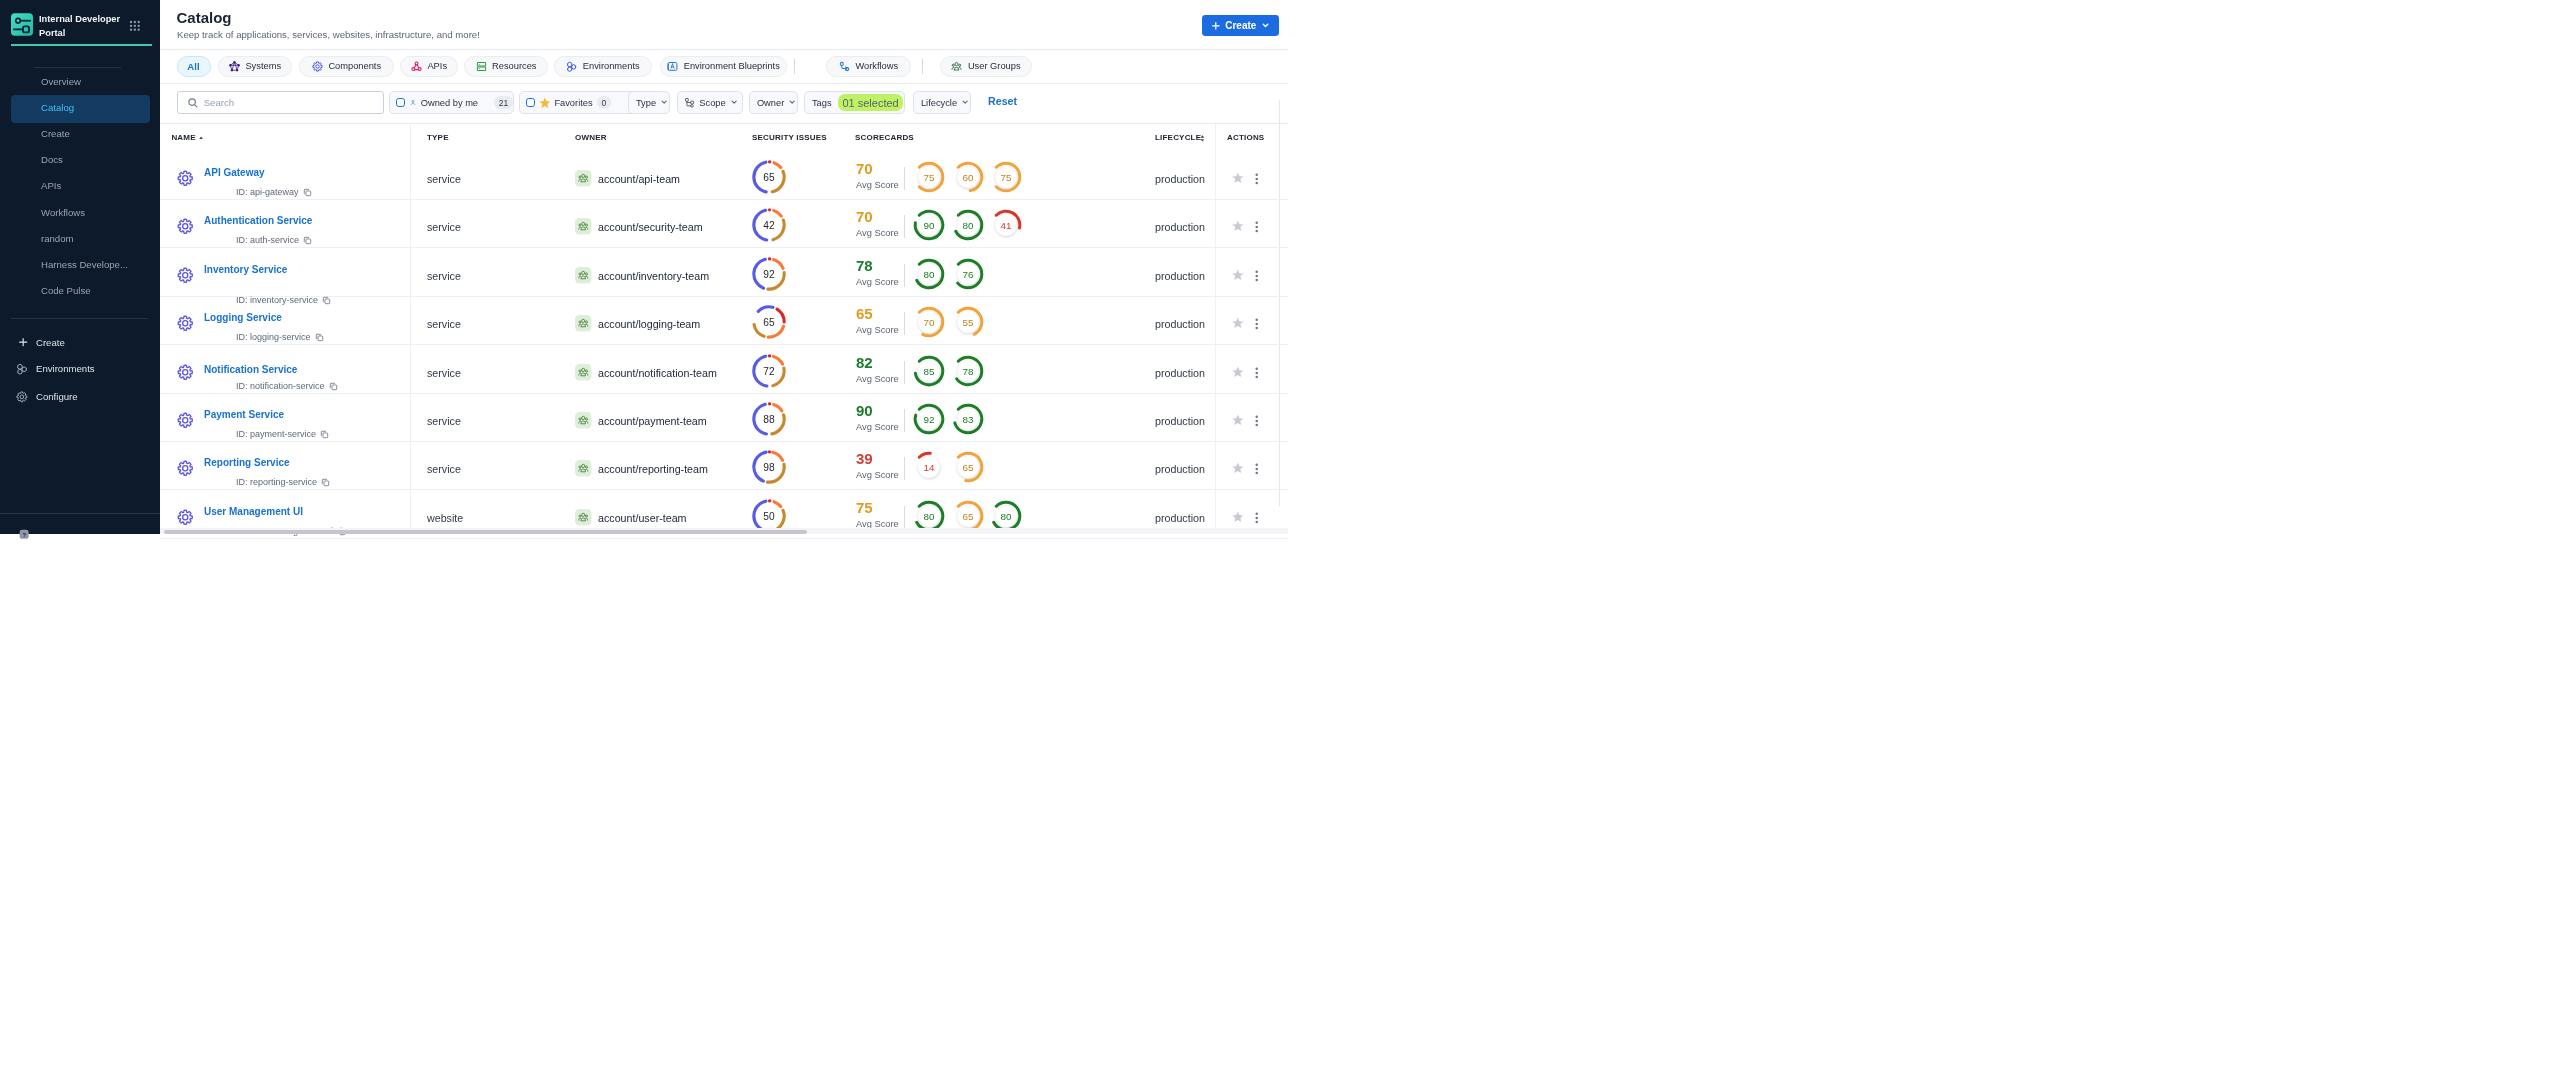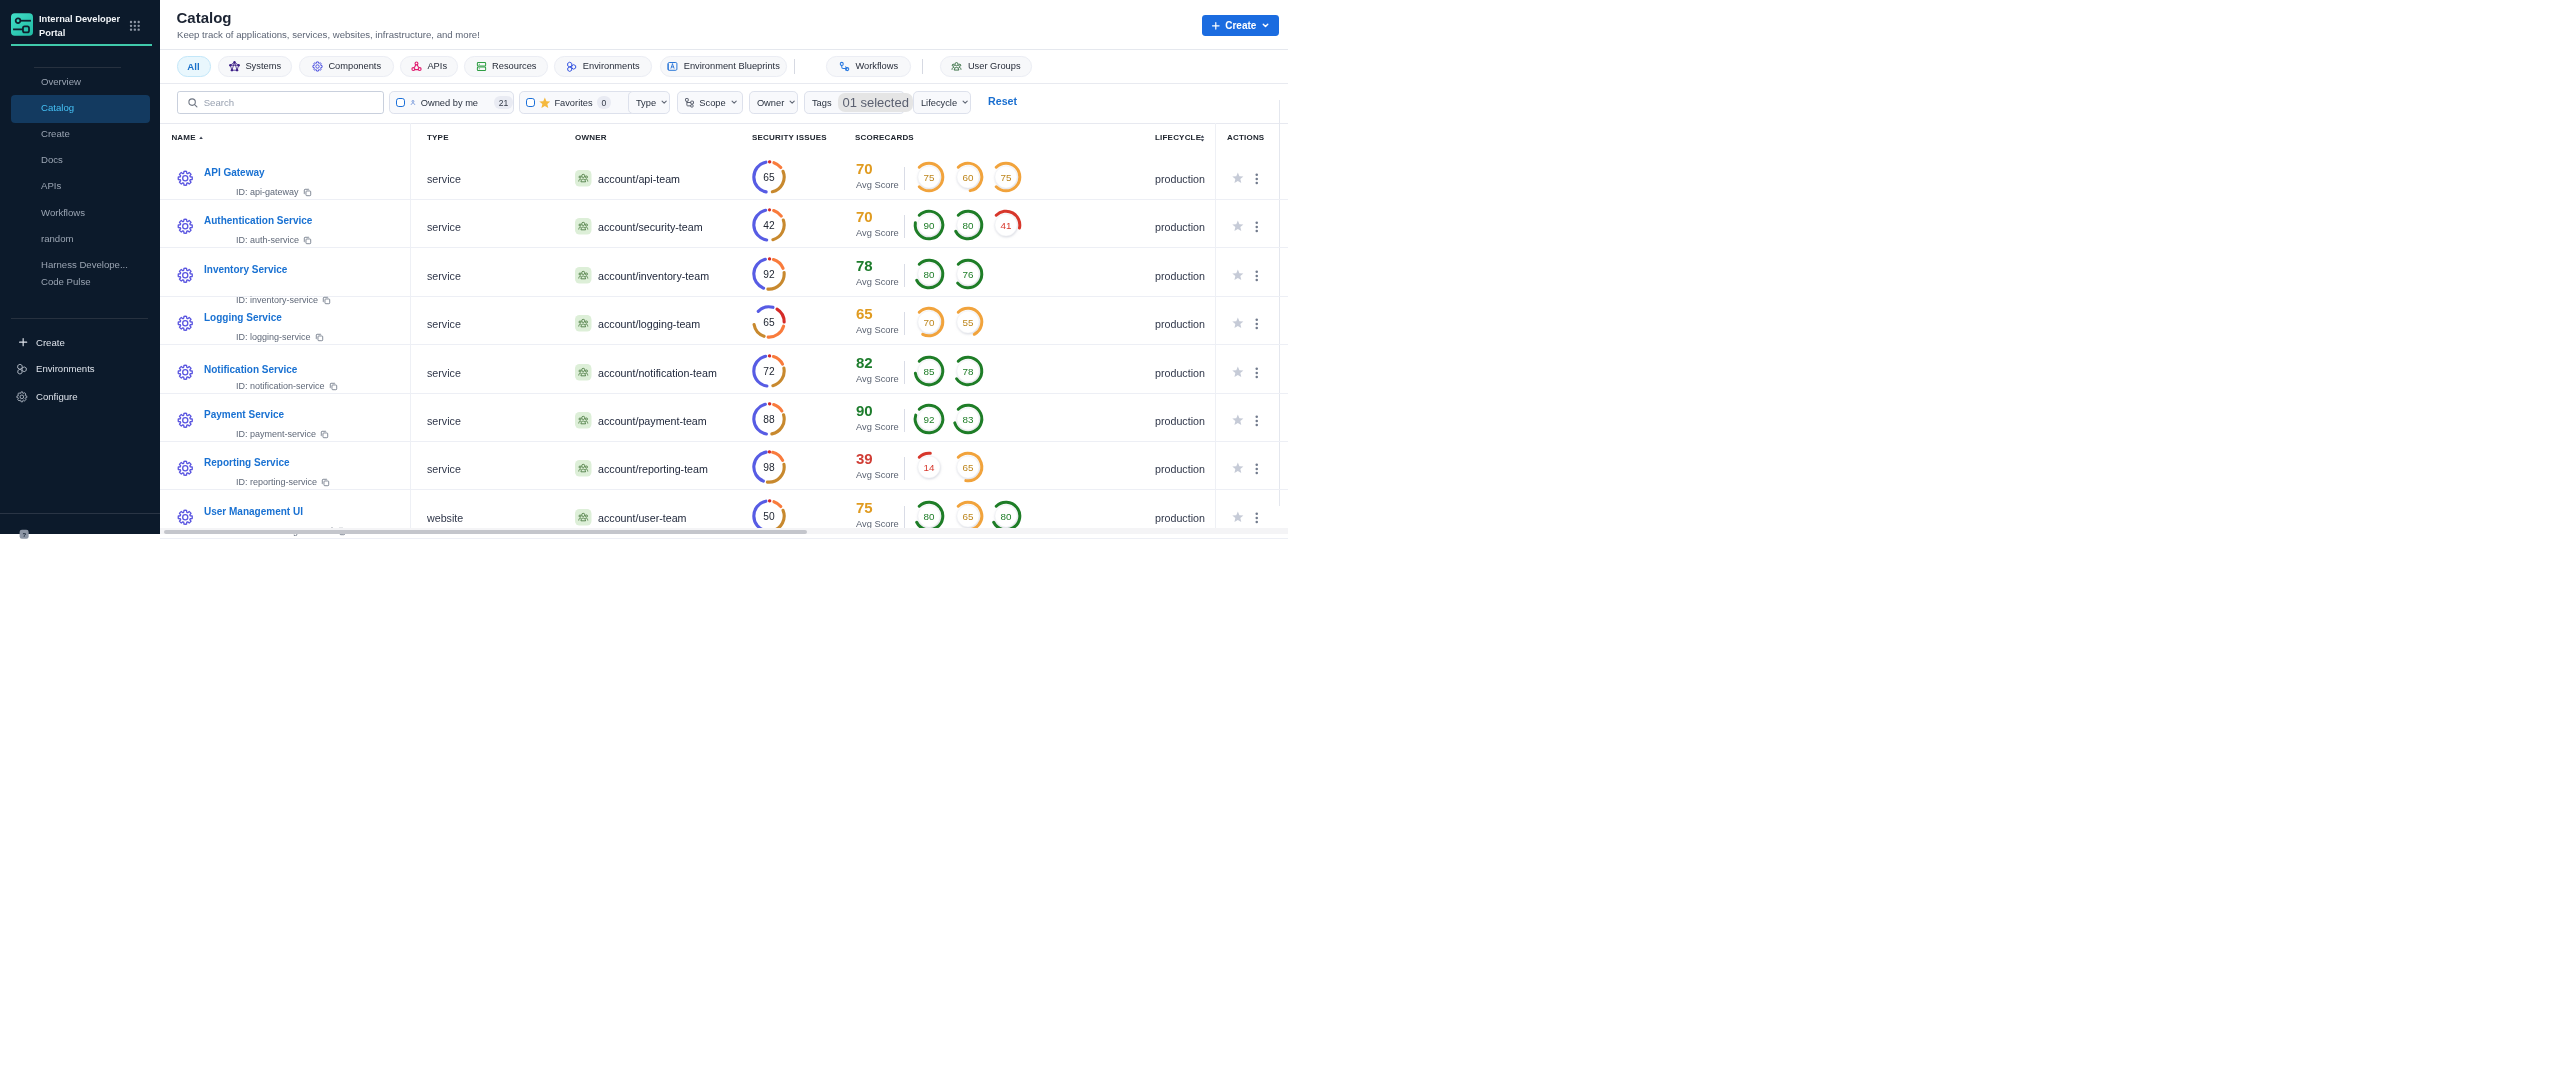--- a/index.html
+++ b/index.html
@@ -52,21 +52,21 @@
     <div class="abs" style="left:34px;top:67px;width:87px;height:0.7px;background:#27313f"></div>
     <div class="navitem" style="top:76px">Overview</div>
     <div class="abs" style="left:11px;top:95px;width:139px;height:28px;background:#133a60;border-radius:4.1px"></div>
     <div class="navitem" style="top:102px;color:#45c1f5">Catalog</div>
     <div class="navitem" style="top:128px">Create</div>
     <div class="navitem" style="top:154px">Docs</div>
     <div class="navitem" style="top:180px">APIs</div>
     <div class="navitem" style="top:207px">Workflows</div>
     <div class="navitem" style="top:233px">random</div>
     <div class="navitem" style="top:259px">Harness Develope...</div>
-    <div class="navitem" style="top:276px">Code Pulse</div>
+    <div class="navitem" style="top:285px">Code Pulse</div>
     <div class="abs" style="left:11px;top:318px;width:137px;height:0.7px;background:#27313f"></div>
     <div class="abs" style="left:18px;top:337px"><svg width="10.3" height="10.3" viewBox="0 0 16 16" fill="none">
         <path d="M8 2.5v11M2.5 8h11" stroke="#dfe4ec" stroke-width="1.8" stroke-linecap="round"></path>
       </svg></div>
     <div class="nav2" style="top:337px">Create</div>
     <div class="abs" style="left:16px;top:363px"><svg width="11.7" height="11.7" viewBox="0 0 16 16">
         <polygon points="8.43,6.95 5.4,8.7 2.37,6.95 2.37,3.45 5.4,1.7 8.43,3.45" stroke="#aeb6c2" stroke-width="1.3" fill="none" stroke-linejoin="round"></polygon>
         <polygon points="14.06,10.25 11.2,11.9 8.34,10.25 8.34,6.95 11.2,5.3 14.06,6.95" stroke="#aeb6c2" stroke-width="1.3" fill="none" stroke-linejoin="round"></polygon>
         <polygon points="8.26,13.55 5.4,15.2 2.54,13.55 2.54,10.25 5.4,8.6 8.26,10.25" stroke="#aeb6c2" stroke-width="1.3" fill="none" stroke-linejoin="round"></polygon>
       </svg></div>
@@ -222,21 +222,21 @@
     </div>
     <div class="fbox" style="left:589px;width:49px;gap:4.1px;padding-left:6.9px">
       <span style="font-size:9.3px;color:#2a3240">Owner</span>
       <svg width="8.3" height="8.3" viewBox="0 0 14 14" fill="none">
         <path d="M3.5 5.2 7 8.7l3.5-3.5" stroke="#5f6673" stroke-width="1.8" stroke-linecap="round" stroke-linejoin="round"></path>
       </svg>
     </div>
     <div class="fbox" style="left:644px;width:101px;gap:3.4px;padding-left:6.9px">
       <span style="font-size:9.3px;color:#2a3240">Tags</span>
       <span style="width:0.7px;height:11px;background:#c9cdd9;display:inline-block"></span>
-      <span style="background:#e5e5e5;border-radius:7px;font-size:13px;color:#5b6070;padding:2.1px 4.1px">01 selected</span>
+      <span style="background:#bef264;border-radius:7px;font-size:11px;color:#5b6070;padding:2.1px 4.1px">01 selected</span>
       <svg width="8.3" height="8.3" viewBox="0 0 14 14" fill="none">
         <path d="M3.5 5.2 7 8.7l3.5-3.5" stroke="#5f6673" stroke-width="1.8" stroke-linecap="round" stroke-linejoin="round"></path>
       </svg>
     </div>
     <div class="fbox" style="left:753px;width:58px;gap:4.1px;padding-left:6.9px">
       <span style="font-size:9.3px;color:#2a3240">Lifecycle</span>
       <svg width="8.3" height="8.3" viewBox="0 0 14 14" fill="none">
         <path d="M3.5 5.2 7 8.7l3.5-3.5" stroke="#5f6673" stroke-width="1.8" stroke-linecap="round" stroke-linejoin="round"></path>
       </svg>
     </div>

